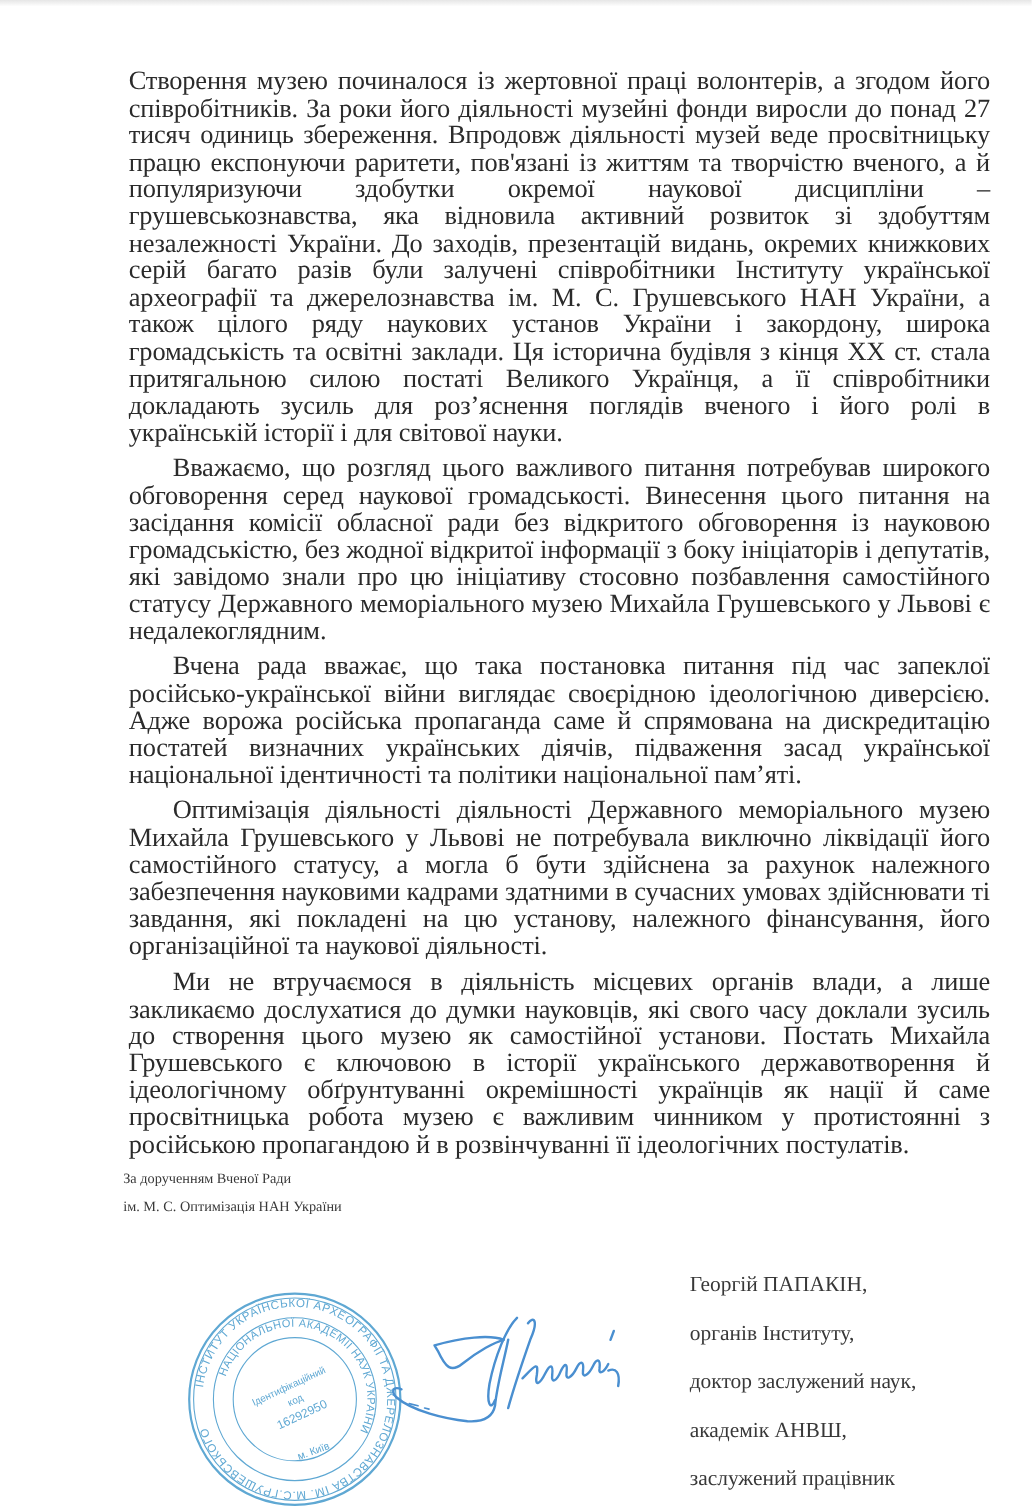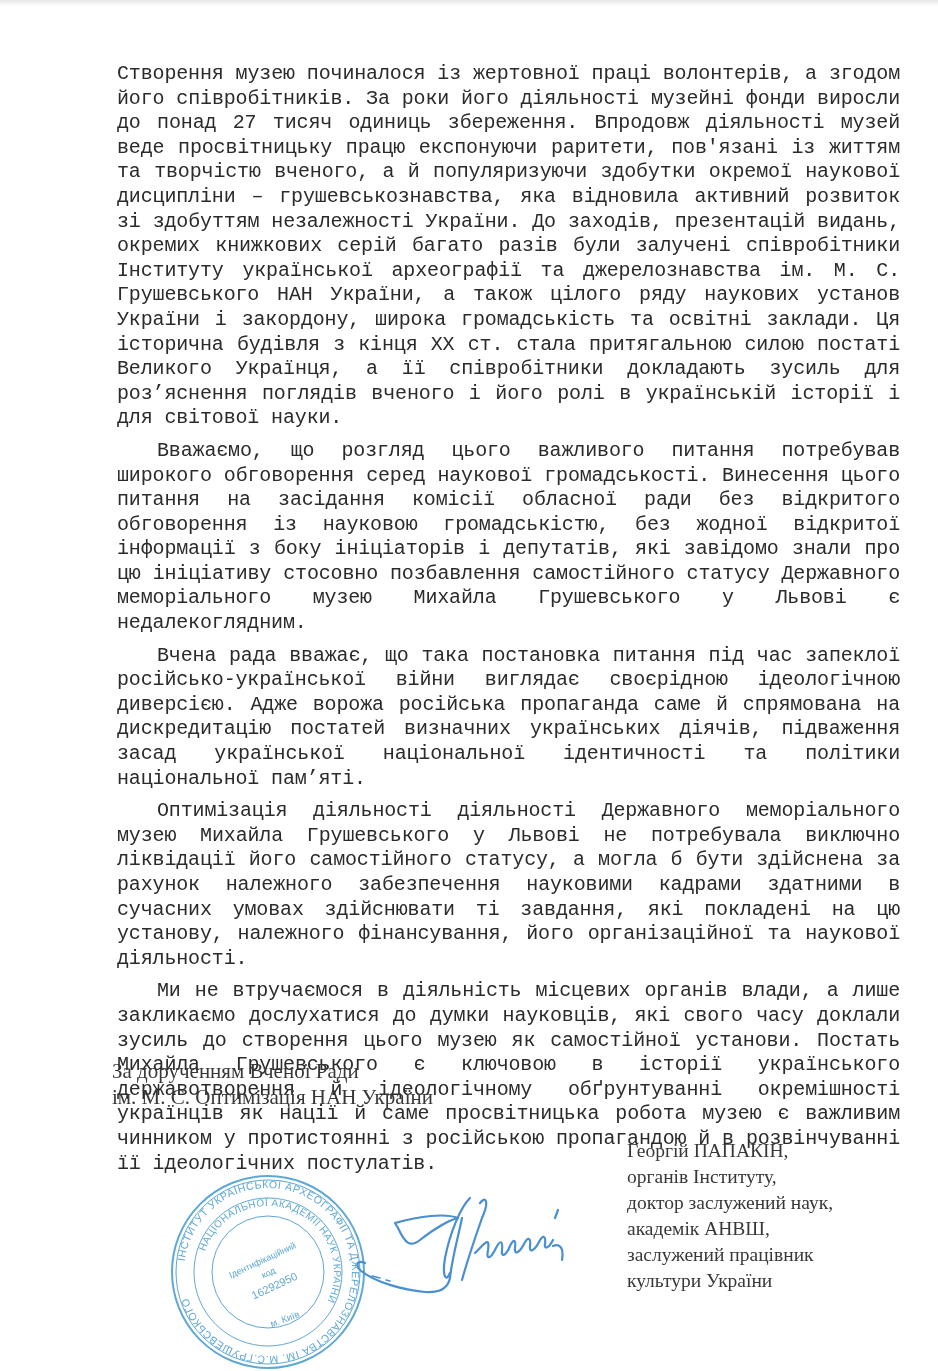--- a/index.html
+++ b/index.html
@@ -10,53 +10,53 @@
       overflow: hidden;
       color: #2a2a2a;
     }
     .page-top-edge {
       position: absolute; left: 0; top: 0; width: 938px; height: 6px;
       background: linear-gradient(#e6e6e6, #ffffff);
     }
     .body-text {
       position: absolute;
       left: 117px; top: 62px; width: 783px;
-      font-family: Liberation Mono, monospace;
-      font-size: 20px;
+      font-family: Liberation Serif, serif;
+      font-size: 24px;
       line-height: 24.6px;
       letter-spacing: -0.15px;
       color: #2b2b2b;
     }
     .para {
       margin: 0 0 8px 0;
       text-align: justify;
       text-indent: 0;
     }
     .para.indent { text-indent: 40px; }
     .para.first { text-indent: 0; }
 
     .left-block {
       position: absolute;
       left: 112px; top: 1058px;
       font-family: "Liberation Serif", serif;
-      font-size: 21px;
+      font-size: 13px;
       line-height: 26px;
       color: #383838;
     }
     .left-block div { white-space: nowrap; }
 
     .right-block {
       position: absolute;
       left: 627px; top: 1138px;
       font-family: "Liberation Serif", serif;
       font-size: 19.5px;
       line-height: 26px;
       color: #383838;
     }
-    .right-block div { white-space: nowrap; }
+    .right-block div { white-space: nowrap; margin-top: 18px; }
 
     .stamp {
       position: absolute;
       left: 168px; top: 1172px;
       width: 200px; height: 200px;
     }
     .signature {
       position: absolute;
       left: 350px; top: 1188px;
       width: 250px; height: 110px;

